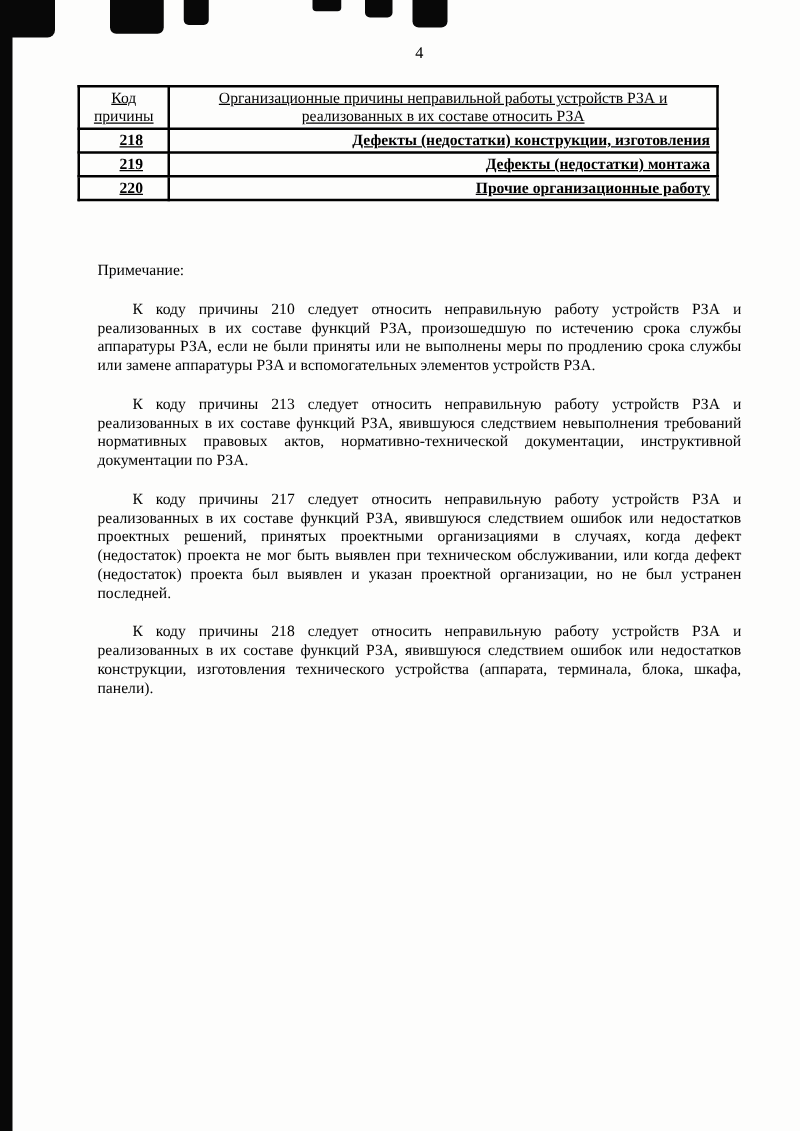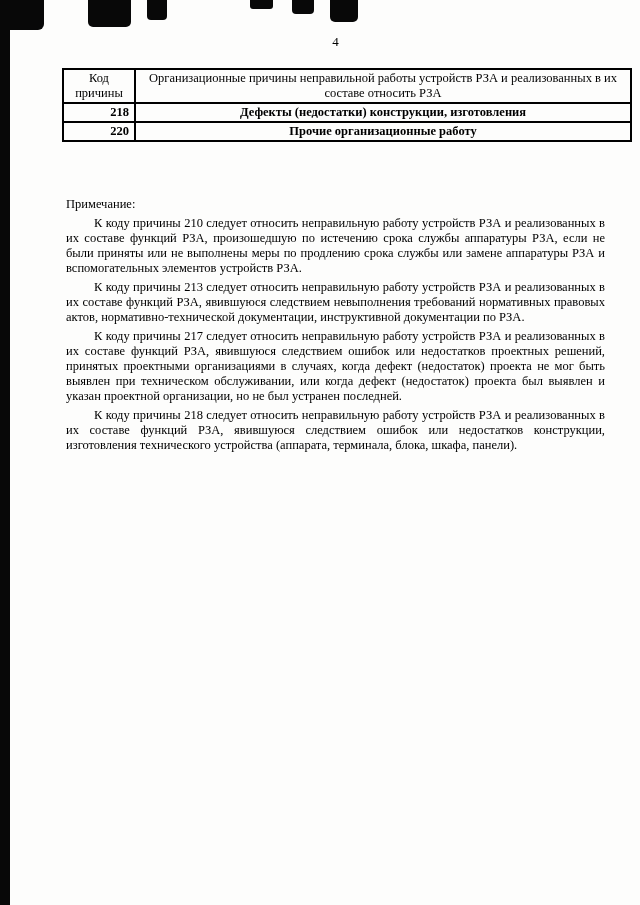--- a/index.html
+++ b/index.html
@@ -35,56 +35,57 @@
     left: 62px;
     width: 547px;
     text-align: center;
     font-size: 13px;
   }
 
   .doc-table {
     position: absolute;
     left: 62px;
     top: 68px;
-    width: 570px;
+    width: 513px;
     border-collapse: collapse;
     font-size: 12.5px;
     table-layout: fixed;
+    text-decoration: underline;
   }
   .doc-table th, .doc-table td {
     border: 2px solid #000;
     padding: 1px 5px;
     vertical-align: top;
     line-height: 15px;
   }
   .doc-table th {
     font-weight: normal;
     text-align: center;
   }
   .doc-table .col-code { width: 72px; }
   .doc-table td.code {
-    text-align: right;
+    text-align: center;
     font-weight: bold;
     padding-left: 17px;
   }
   .doc-table td.cause {
-    text-align: center;
+    text-align: right;
     font-weight: bold;
   }
 
   .notes {
     position: absolute;
     left: 62px;
     top: 193px;
     width: 547px;
     font-size: 12.5px;
     line-height: 15px;
   }
   .notes p {
-    margin: 4px;
+    margin: 16px;
     text-align: justify;
   }
   .notes p.indent {
     text-indent: 28px;
   }
 </style>
 </head>
 <body>
 
 <div class="page">
@@ -109,20 +110,24 @@
         <th>Код причины</th>
         <th>Организационные причины неправильной работы устройств РЗА и реализованных в их составе относить РЗА</th>
       </tr>
     </thead>
     <tbody>
       <tr>
         <td class="code">218</td>
         <td class="cause">Дефекты (недостатки) конструкции, изготовления</td>
       </tr>
       <tr>
+        <td class="code">219</td>
+        <td class="cause">Дефекты (недостатки) монтажа</td>
+      </tr>
+      <tr>
         <td class="code">220</td>
         <td class="cause">Прочие организационные работу</td>
       </tr>
     </tbody>
   </table>
 
   <div class="notes">
     <p>Примечание:</p>
     <p class="indent">К коду причины 210 следует относить неправильную работу устройств РЗА и реализованных в их составе функций РЗА, произошедшую по истечению срока службы аппаратуры РЗА, если не были приняты или не выполнены меры по продлению срока службы или замене аппаратуры РЗА и вспомогательных элементов устройств РЗА.</p>
     <p class="indent">К коду причины 213 следует относить неправильную работу устройств РЗА и реализованных в их составе функций РЗА, явившуюся следствием невыполнения требований нормативных правовых актов, нормативно-технической документации, инструктивной документации по РЗА.</p>

